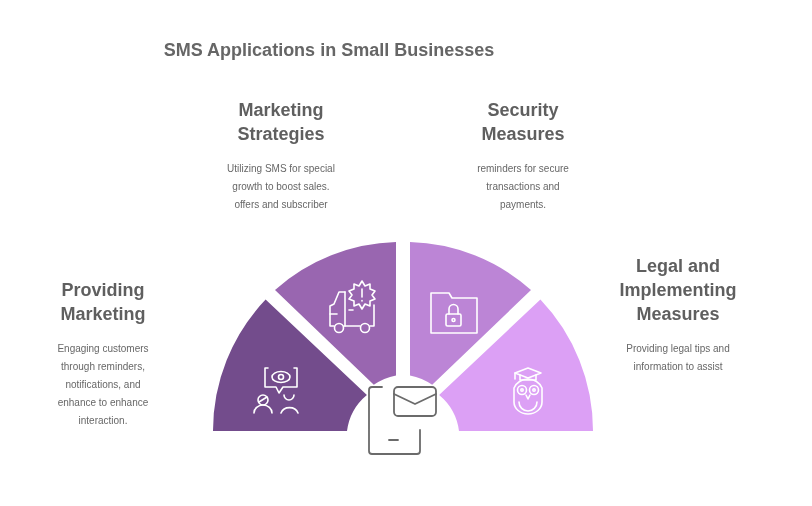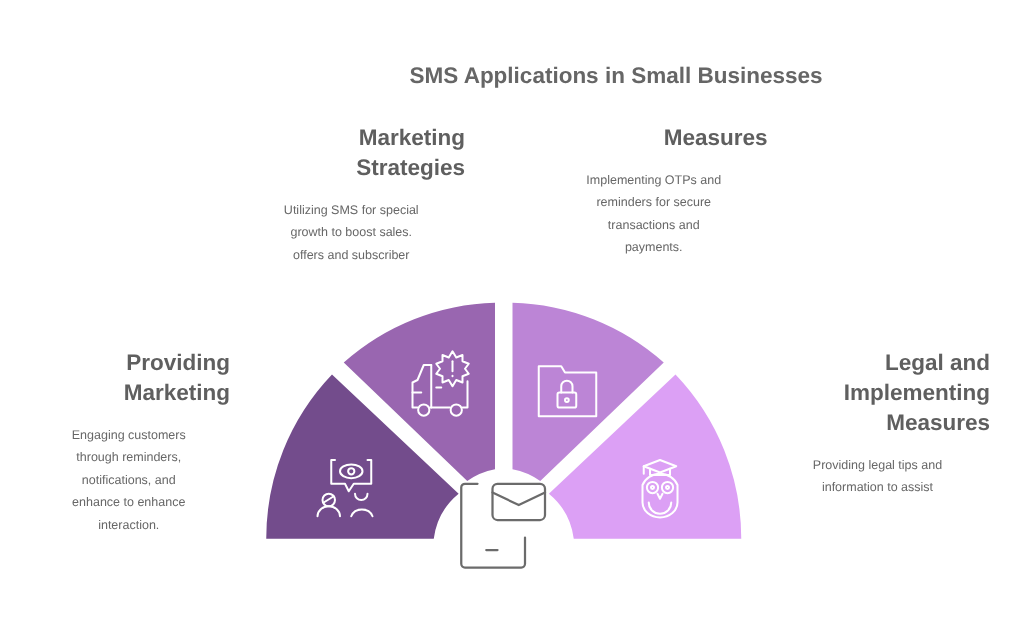--- a/index.html
+++ b/index.html
@@ -1,21 +1,21 @@
 <!DOCTYPE html>
 <html><head>
   <meta charset="utf-8">
   <style>
     html, body { margin: 0; padding: 0; background: #ffffff; }
     body { width: 812px; height: 506px; position: relative; overflow: hidden;
            font-family: "Liberation Sans", "DejaVu Sans", sans-serif; }
-    .title { position: absolute; left: 0; width: 658px; top: 50px; text-align: right;
+    .title { position: absolute; left: 0; width: 658px; top: 40px; text-align: center;
              font-size: 18px; font-weight: bold; color: #666666; }
     .block { position: absolute; text-align: center; color: #666666; }
-    .block .head { font-size: 18px; font-weight: bold; line-height: 24px; color: #5f5f5f; text-align: right; }
+    .block .head { font-size: 18px; font-weight: bold; line-height: 24px; color: #5f5f5f; }
     .block .desc { font-size: 10px; line-height: 18px; margin-top: 14px; color: #676767; }
     svg.diagram { position: absolute; left: 0; top: 0; }
   </style>
 </head>
 <body>
 
 <div class="title">SMS Applications in Small Businesses</div>
 
 <div class="block" style="left:190px; top:98px; width:182px;">
   <div class="head">
@@ -24,45 +24,45 @@
   </div>
   <div class="desc">
     <div>Utilizing SMS for special</div>
     <div>growth to boost sales.</div>
     <div>offers and subscriber</div>
   </div>
 </div>
 
 <div class="block" style="left:432px; top:98px; width:182px;">
   <div class="head">
+    <div>Security</div>
     <div>Measures</div>
   </div>
   <div class="desc">
-    <div>Implementing OTPs and</div>
     <div>reminders for secure</div>
     <div>transactions and</div>
     <div>payments.</div>
   </div>
 </div>
 
 <div class="block" style="left:22px; top:278px; width:162px;">
   <div class="head">
     <div>Providing</div>
     <div>Marketing</div>
   </div>
   <div class="desc">
     <div>Engaging customers</div>
     <div>through reminders,</div>
     <div>notifications, and</div>
     <div>enhance to enhance</div>
     <div>interaction.</div>
   </div>
 </div>
 
-<div class="block" style="left:612px; top:254px; width:180px;margin-top:24px;">
+<div class="block" style="left:588px; top:254px; width:180px;">
   <div class="head">
     <div>Legal and</div>
     <div>Implementing</div>
     <div>Measures</div>
   </div>
   <div class="desc">
     <div>Providing legal tips and</div>
     <div>information to assist</div>
   </div>
 </div>

